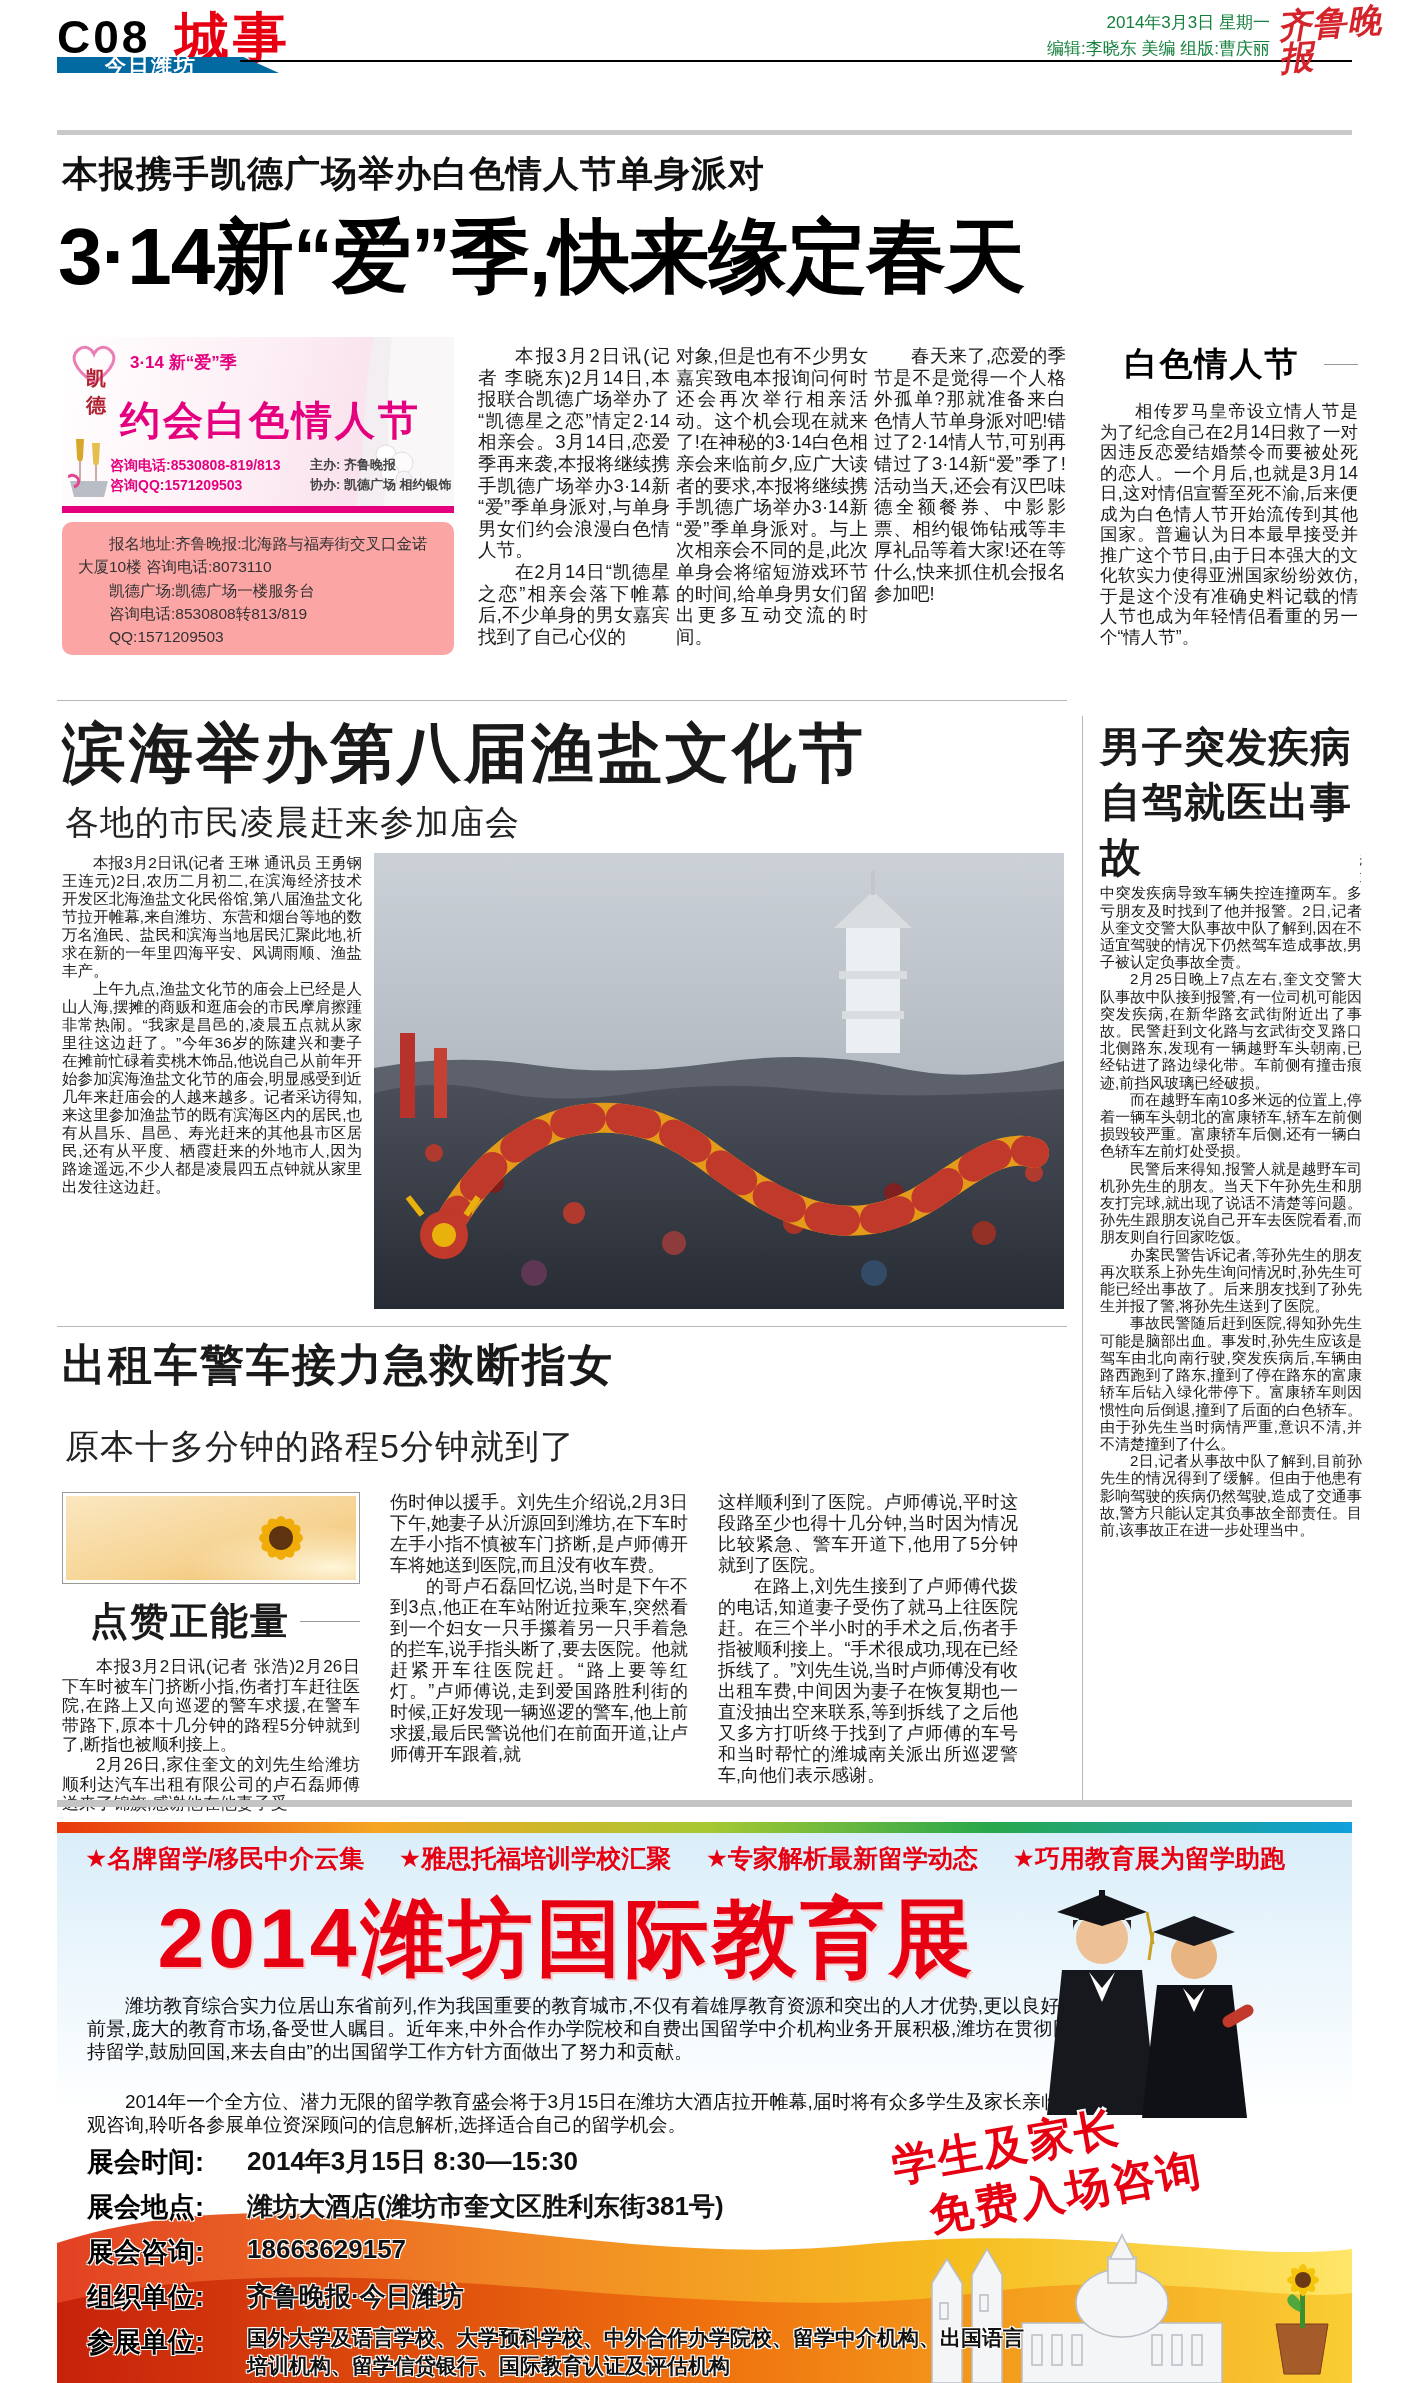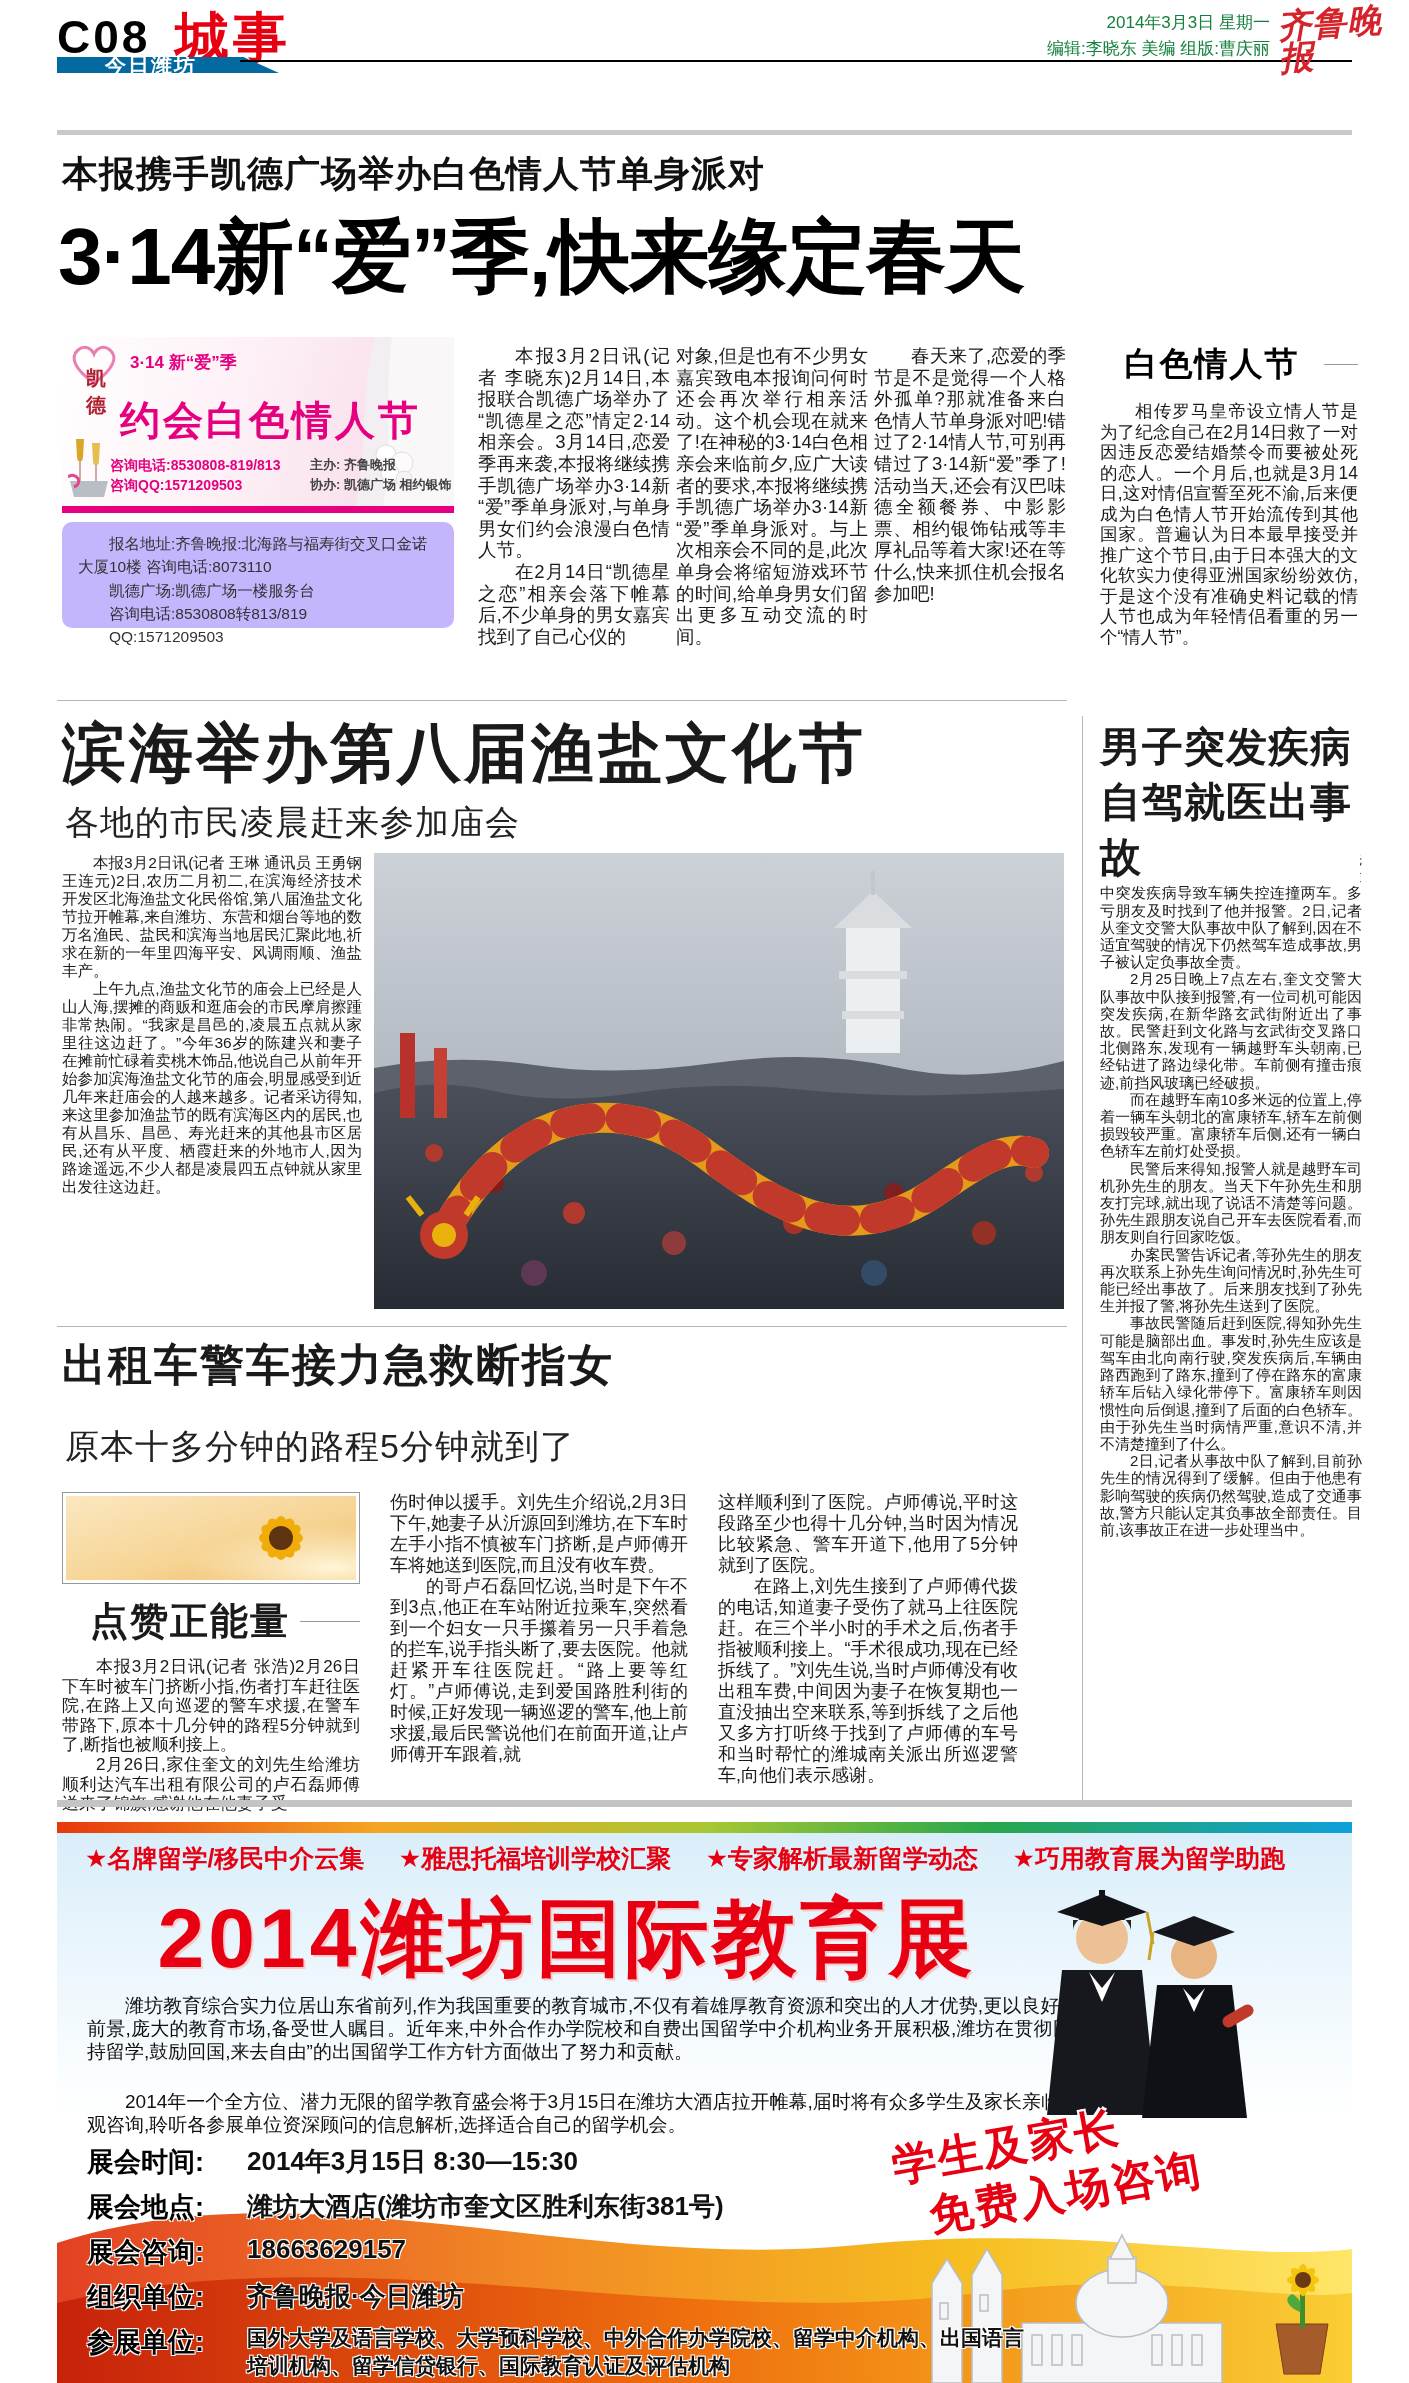--- a/index.html
+++ b/index.html
@@ -28,21 +28,21 @@
   .main-headline { left:58px; top:204px; width:1300px; font-size:80px; font-weight:900; color:#000; letter-spacing:-1px; white-space:nowrap; }
   .promo { left:62px; top:337px; width:392px; height:176px; overflow:hidden;
            background:linear-gradient(105deg,#ffffff 0%,#fdf0f6 45%,#f7d7e7 100%); }
   .promo-brand-row { position:absolute; left:10px; top:6px; }
   .promo-brand { font-size:20px; font-weight:900; color:#b02030; }
   .promo-logo { font-size:17px; font-weight:900; color:#e4007f; }
   .promo-title { position:absolute; left:58px; top:56px; font-size:40px; font-weight:900; color:#e4007f; letter-spacing:3px; }
   .promo-contact { position:absolute; left:48px; top:118px; font-size:14px; font-weight:900; color:#e4007f; line-height:1.45; }
   .promo-host { position:absolute; left:248px; top:118px; font-size:13px; font-weight:700; color:#444; line-height:1.5; }
   .promo-strip { position:absolute; left:0; bottom:0; width:100%; height:7px; background:#e4007f; }
-  .signup { left:62px; top:522px; width:392px; height:106px; background:#c4b5fd; border-radius:10px;
+  .signup { left:62px; top:522px; width:392px; height:133px; background:#fca5a5; border-radius:10px;
             padding:10px 16px; font-size:15.5px; line-height:1.5; color:#333; }
   .s1col { top:345px; width:192px; height:336px; overflow:hidden; }
   .s1col p { font-size:18.5px; line-height:21.6px; }
   .c1 { left:478px; } .c2 { left:676px; } .c3 { left:874px; }
   .sidebar { left:1100px; top:342px; width:258px; }
   .sb-title { display:flex; align-items:center; }
   .sb-title b { font-size:33px; font-weight:900; color:#000; letter-spacing:2px; margin:0 auto; }
   .sb-title i { flex:0 0 34px; height:1px; background:#999; }
   .sb-body { margin-top:14px; font-size:17.5px; line-height:20.5px; }
 

